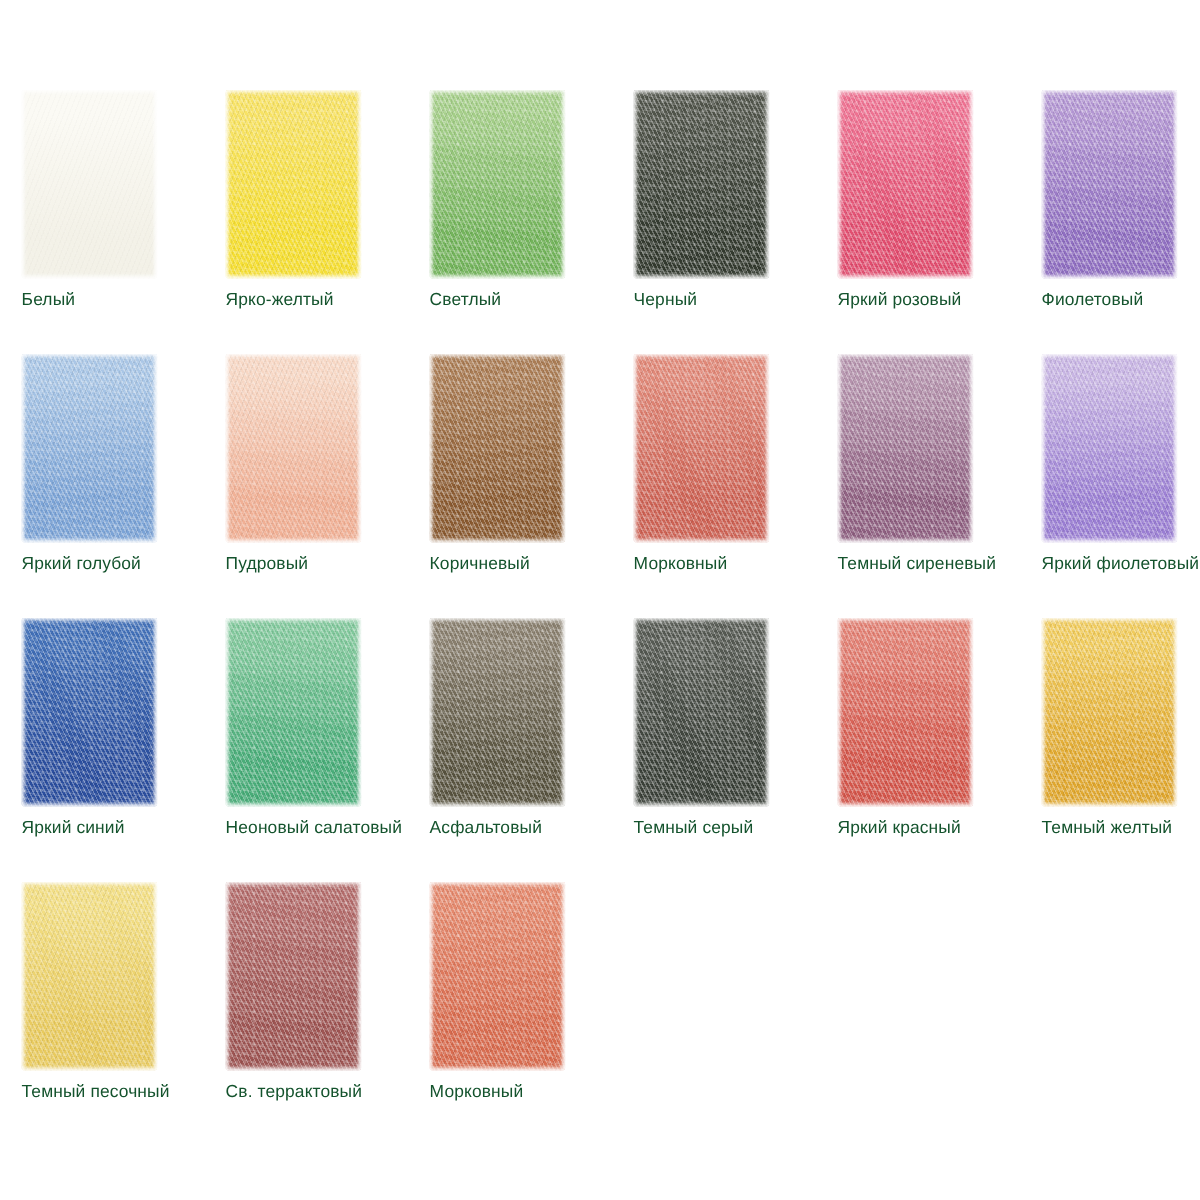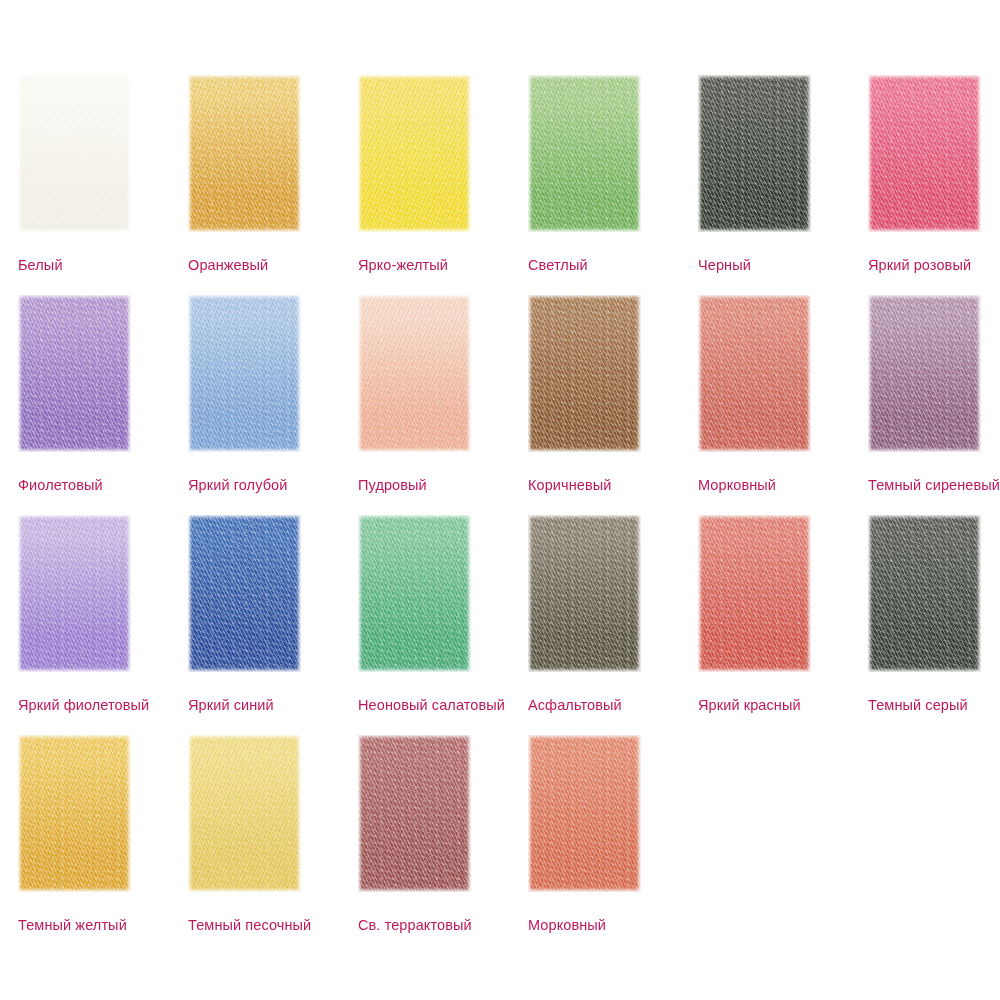--- a/index.html
+++ b/index.html
@@ -88,51 +88,43 @@
     left: -2px; right: -2px; top: -2px; bottom: -2px;
     background:
       linear-gradient(to right, #fff 0px, rgba(255,255,255,0) 5px),
       linear-gradient(to left, #fff 0px, rgba(255,255,255,0) 6px),
       linear-gradient(to bottom, #fff 0px, rgba(255,255,255,0) 5px),
       linear-gradient(to top, #fff 0px, rgba(255,255,255,0) 6px);
   }
   .swatch-label {
     position: absolute;
     left: 0;
-    top: 181px;
+    top: 166px;
     font-size: 14.5px;
     line-height: 18px;
-    color: #be185d;
+    color: #14532d;
     white-space: nowrap;
     letter-spacing: 0.1px;
   }
 </style>
 </head>
 <body>
 
 <div id="swatch-board">
   <div class="swatch-grid">
       <div class="swatch-cell">
         <div class="swatch-chip">
           <div class="chip-fill" style="background: linear-gradient(rgb(251, 250, 244) 0%, rgb(251, 250, 244) 14%, rgb(243, 241, 231) 78%, rgb(243, 241, 231) 100%);"></div>
           <div class="chip-grain" style="opacity: 0.25; transform: rotate(-0.6deg);"></div>
           <div class="chip-edge"></div>
         </div>
         <div class="swatch-label">Белый</div>
       </div>
       <div class="swatch-cell">
         <div class="swatch-chip">
-          <div class="chip-fill" style="background: linear-gradient(rgb(240, 206, 114) 0%, rgb(240, 206, 114) 14%, rgb(219, 159, 51) 78%, rgb(219, 159, 51) 100%);"></div>
-          <div class="chip-grain" style="opacity: 1; transform: rotate(0deg);"></div>
-          <div class="chip-edge"></div>
-        </div>
-        <div class="swatch-label">Оранжевый</div>
-      </div>
-      <div class="swatch-cell">
-        <div class="swatch-chip">
           <div class="chip-fill" style="background: linear-gradient(rgb(247, 226, 99) 0%, rgb(247, 226, 99) 14%, rgb(245, 222, 50) 78%, rgb(245, 222, 50) 100%);"></div>
           <div class="chip-grain" style="opacity: 0.85; transform: rotate(0.6deg);"></div>
           <div class="chip-edge"></div>
         </div>
         <div class="swatch-label">Ярко-желтый</div>
       </div>
       <div class="swatch-cell">
         <div class="swatch-chip">
           <div class="chip-fill" style="background: linear-gradient(rgb(164, 206, 136) 0%, rgb(164, 206, 136) 14%, rgb(114, 179, 90) 78%, rgb(114, 179, 90) 100%);"></div>
           <div class="chip-grain" style="opacity: 0.95; transform: rotate(0deg);"></div>
@@ -231,33 +223,33 @@
       <div class="swatch-cell">
         <div class="swatch-chip">
           <div class="chip-fill" style="background: linear-gradient(rgb(136, 126, 109) 0%, rgb(136, 126, 109) 14%, rgb(88, 83, 63) 78%, rgb(88, 83, 63) 100%);"></div>
           <div class="chip-grain" style="opacity: 1; transform: rotate(0.6deg);"></div>
           <div class="chip-edge"></div>
         </div>
         <div class="swatch-label">Асфальтовый</div>
       </div>
       <div class="swatch-cell">
         <div class="swatch-chip">
+          <div class="chip-fill" style="background: linear-gradient(rgb(86, 90, 83) 0%, rgb(86, 90, 83) 14%, rgb(58, 64, 56) 78%, rgb(58, 64, 56) 100%);"></div>
+          <div class="chip-grain" style="opacity: 1; transform: rotate(-0.6deg);"></div>
+          <div class="chip-edge"></div>
+        </div>
+        <div class="swatch-label">Темный серый</div>
+      </div>
+      <div class="swatch-cell">
+        <div class="swatch-chip">
           <div class="chip-fill" style="background: linear-gradient(rgb(226, 127, 114) 0%, rgb(226, 127, 114) 14%, rgb(211, 85, 74) 78%, rgb(211, 85, 74) 100%);"></div>
           <div class="chip-grain" style="opacity: 0.95; transform: rotate(0deg);"></div>
           <div class="chip-edge"></div>
         </div>
         <div class="swatch-label">Яркий красный</div>
-      </div>
-      <div class="swatch-cell">
-        <div class="swatch-chip">
-          <div class="chip-fill" style="background: linear-gradient(rgb(86, 90, 83) 0%, rgb(86, 90, 83) 14%, rgb(58, 64, 56) 78%, rgb(58, 64, 56) 100%);"></div>
-          <div class="chip-grain" style="opacity: 1; transform: rotate(-0.6deg);"></div>
-          <div class="chip-edge"></div>
-        </div>
-        <div class="swatch-label">Темный серый</div>
       </div>
       <div class="swatch-cell">
         <div class="swatch-chip">
           <div class="chip-fill" style="background: linear-gradient(rgb(240, 203, 92) 0%, rgb(240, 203, 92) 14%, rgb(224, 167, 46) 78%, rgb(224, 167, 46) 100%);"></div>
           <div class="chip-grain" style="opacity: 1; transform: rotate(0.6deg);"></div>
           <div class="chip-edge"></div>
         </div>
         <div class="swatch-label">Темный желтый</div>
       </div>
       <div class="swatch-cell">

